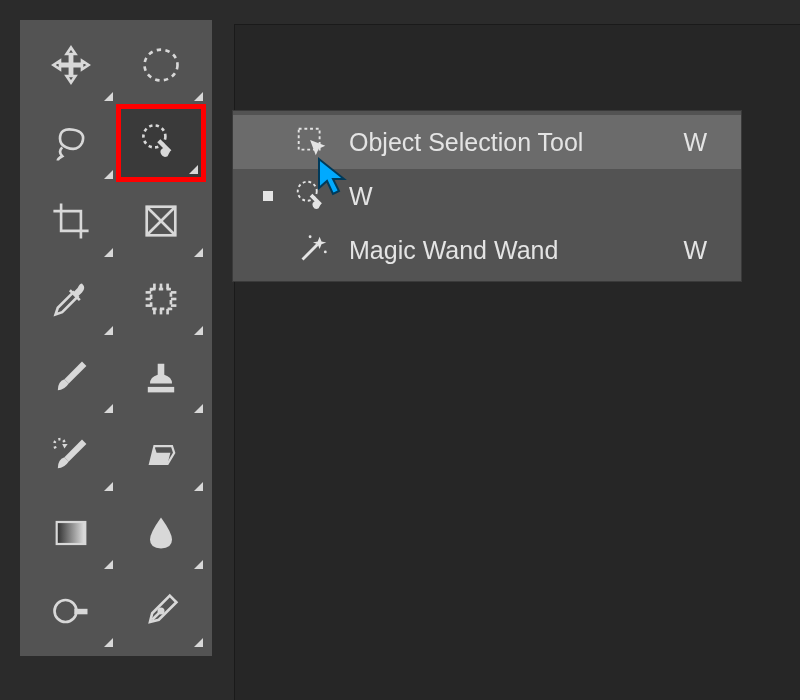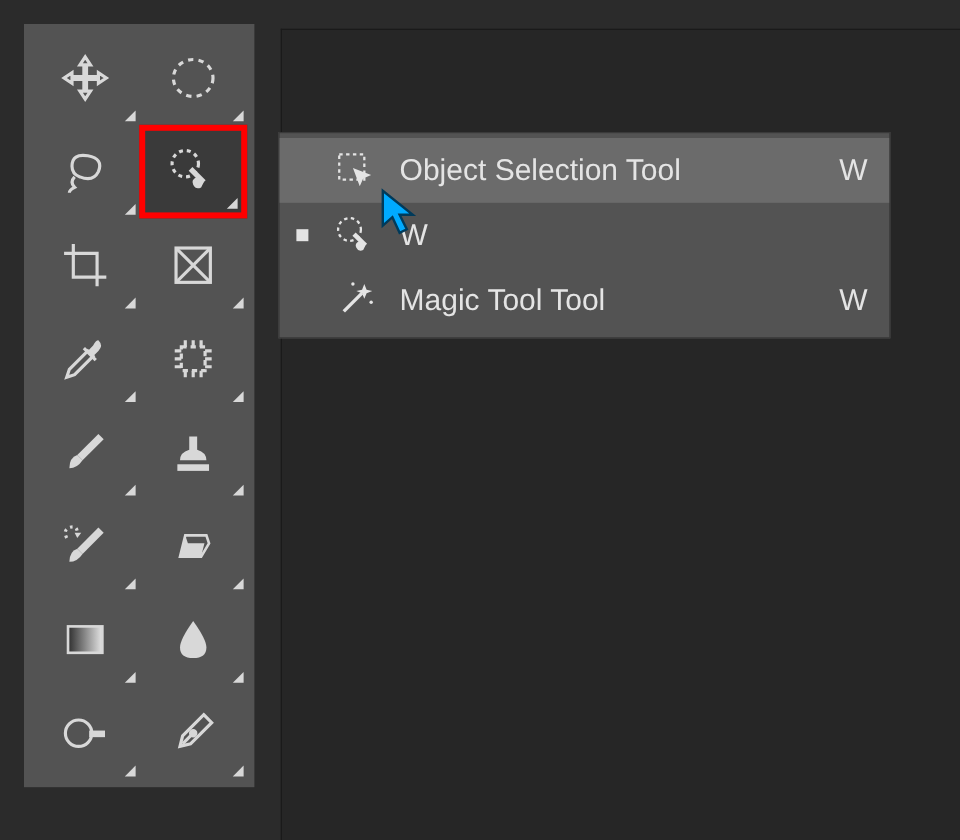--- a/index.html
+++ b/index.html
@@ -66,21 +66,21 @@
     top: 110px;
     width: 510px;
     background: #535353;
     border: 1px solid #3a3a3a;
     padding: 4px 0;
   }
   .flyout-row {
     display: flex;
     align-items: center;
     height: 54px;
-    padding: 0 12px;
+    padding: 0 28px;
     color: #e4e4e4;
     font-size: 25px;
     gap: 16px;
   }
   .flyout-row.hovered {
     background: #6b6b6b;
   }
   .flyout-dot {
     width: 14px;
     display: flex;
@@ -306,21 +306,21 @@
   <div class="flyout-row">
     <div class="flyout-dot"></div>
     <div class="flyout-icon">
       <svg viewBox="0 0 40 40">
         <line x1="10" y1="30" x2="26" y2="14" stroke-width="3"></line>
         <path d="M28 6 L30 11 L35 12 L30 14 L28 19 L26 14 L21 12 L26 11 Z" fill="#e4e4e4" stroke="none"></path>
         <circle cx="18" cy="6" r="1.5" fill="#e4e4e4" stroke="none"></circle>
         <circle cx="34" cy="22" r="1.5" fill="#e4e4e4" stroke="none"></circle>
       </svg>
     </div>
-    <div class="flyout-label">Magic Tool Tool</div>
+    <div class="flyout-label">Magic Wand Wand</div>
     <div class="flyout-shortcut">W</div>
   </div>
 
 </div>
 
 <svg class="cursor" viewBox="0 0 36 42">
   <path d="M3 3 L3 32 L11 25 L17 38 L23 35 L17 23 L28 23 Z" fill="#00aaff" stroke="#003a5a" stroke-width="2"></path>
 </svg>
 
 </body></html>

